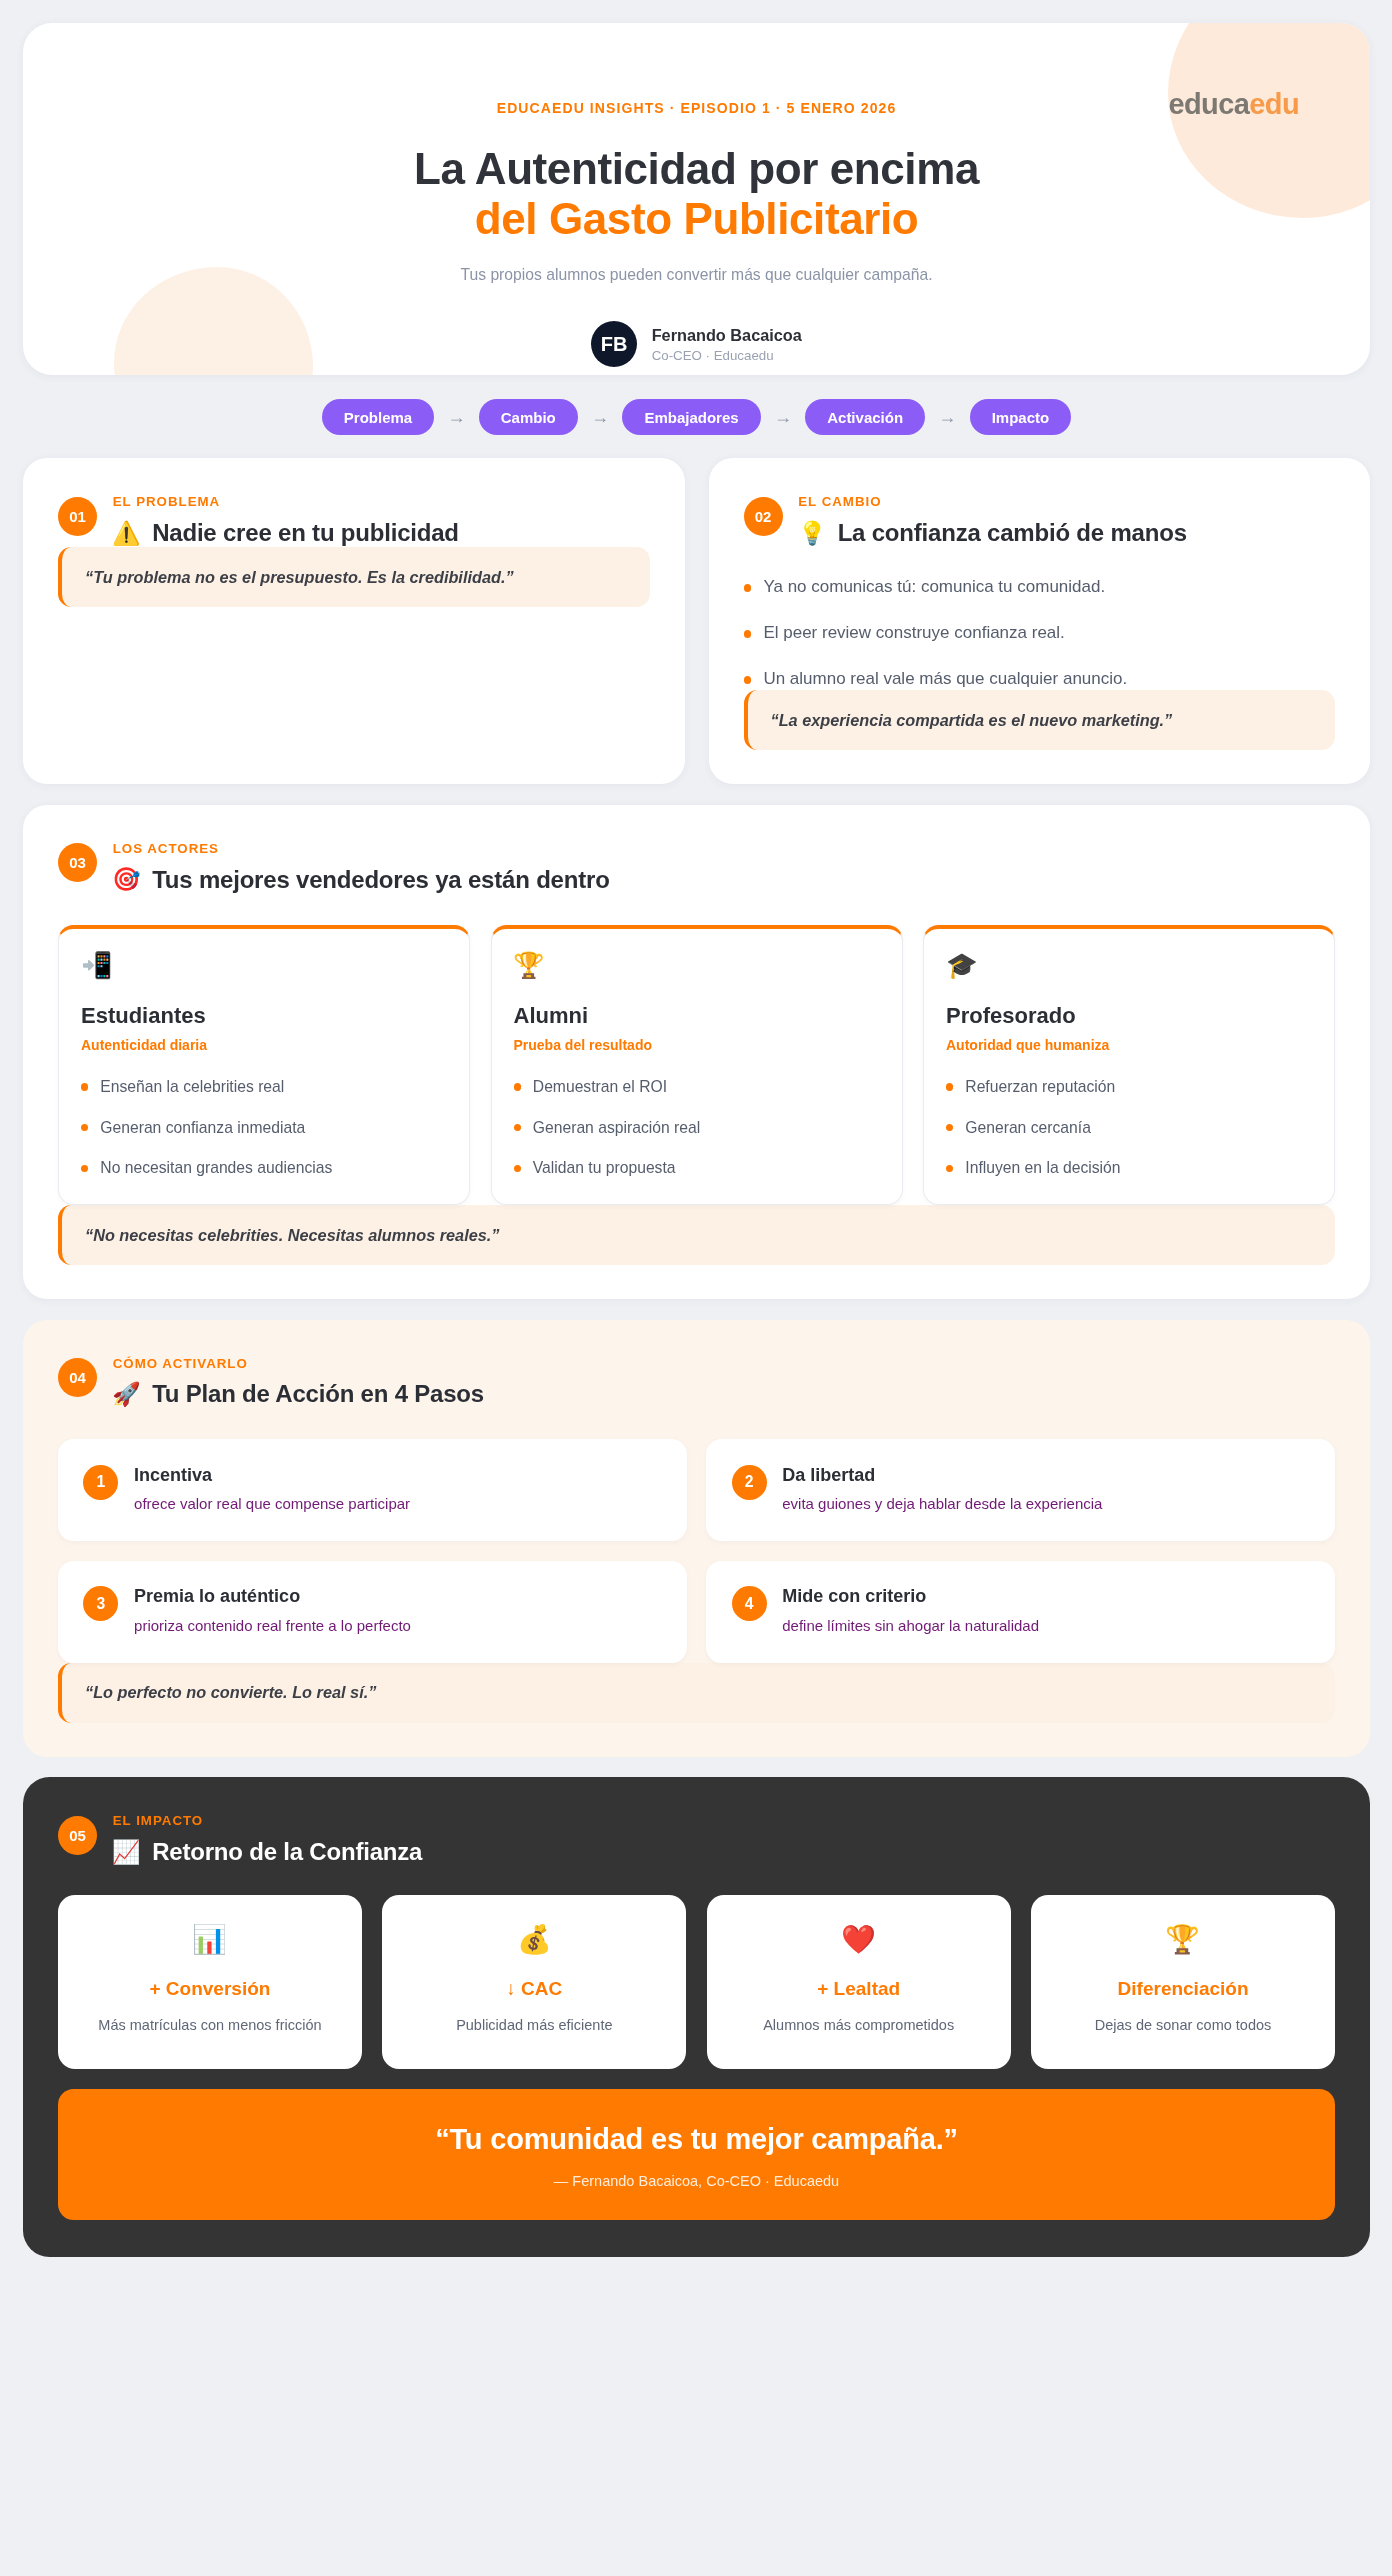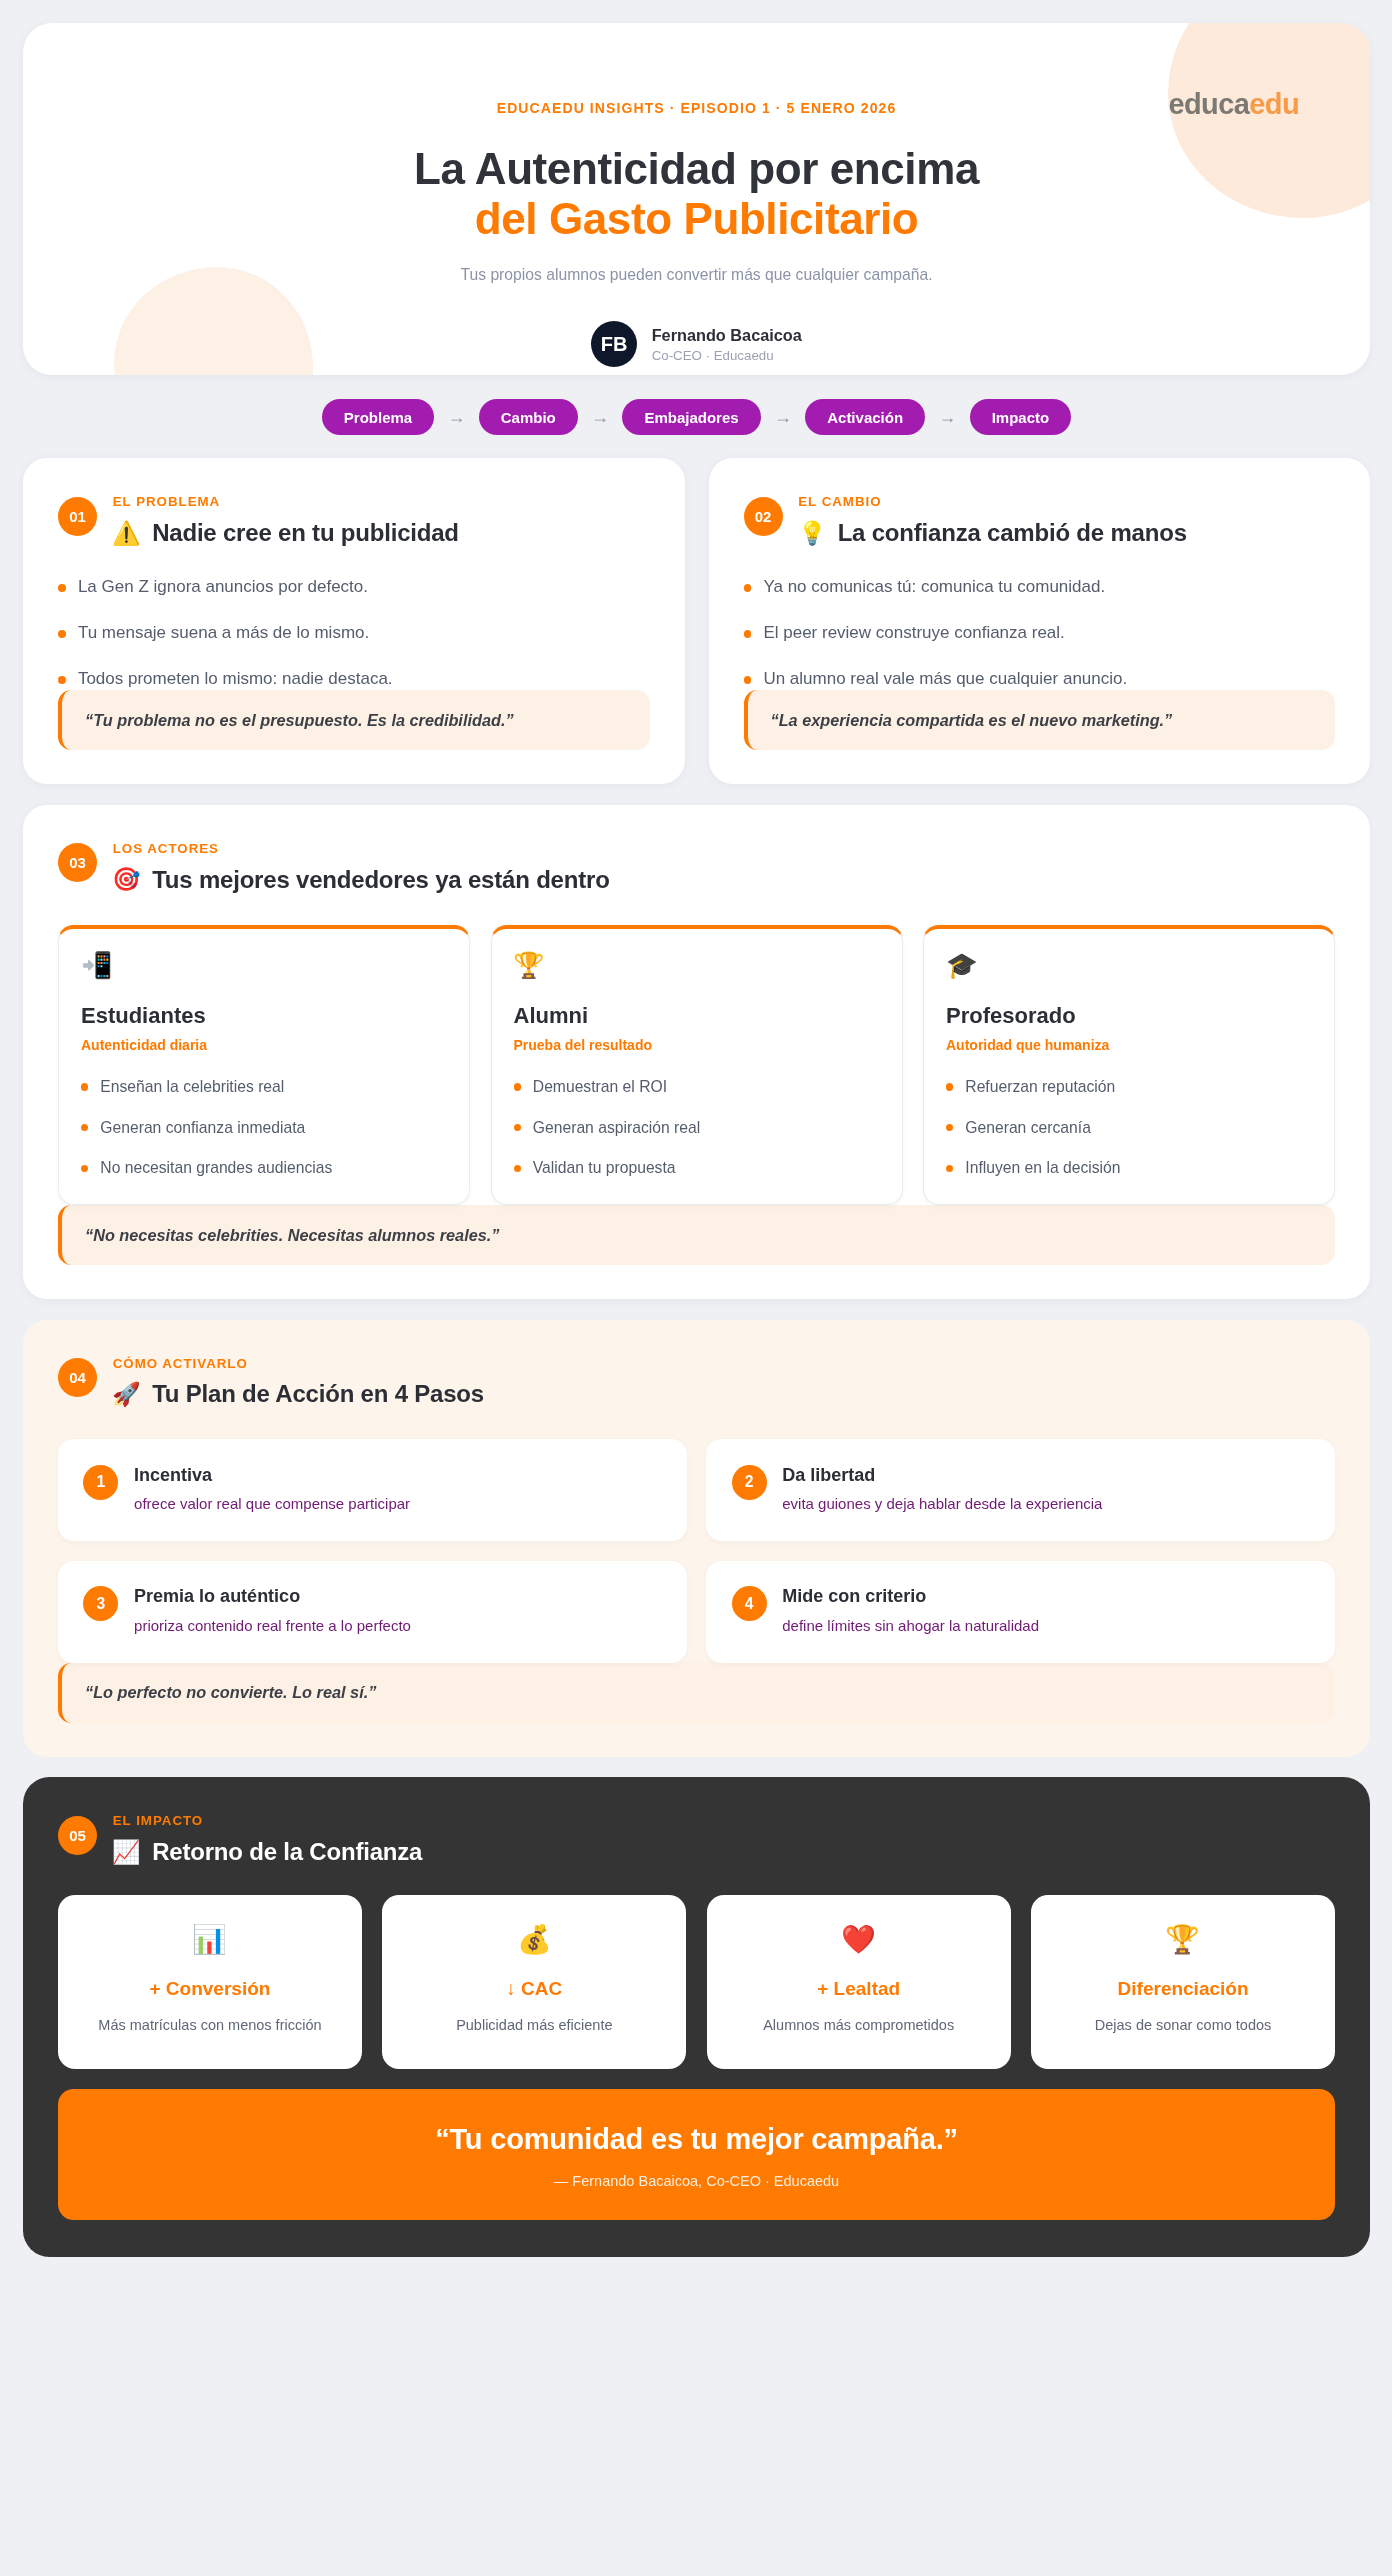--- a/index.html
+++ b/index.html
@@ -110,21 +110,21 @@
 
   
   .flow {
     display: flex;
     align-items: center;
     justify-content: center;
     gap: 13.3px;
     padding: 3.6px 0 2.4px;
   }
   .chip {
-    background: #a21caf;
+    background: #8b5cf6;
     color: #fff;
     border-radius: 604px;
     padding: 9.7px 22px;
     font-size: 15px;
     font-weight: 700;
     white-space: nowrap;
   }
   .chip-arrow { color: #8d95a4; font-size: 18px; line-height: 1; }
 
   
@@ -353,34 +353,20 @@
       <div class="sec-head">
         <div class="badge">01</div>
         <div>
           <div class="sec-label">EL PROBLEMA</div>
           <div class="sec-title">
             <span class="emo">⚠️</span>
             <span>Nadie cree en tu publicidad</span>
           </div>
         </div>
       </div>
-      <div class="bullets">
-        <div class="bullet">
-          <span class="dot"></span>
-          <span class="bullet-txt">La Gen Z ignora anuncios por defecto.</span>
-        </div>
-        <div class="bullet">
-          <span class="dot"></span>
-          <span class="bullet-txt">Tu mensaje suena a más de lo mismo.</span>
-        </div>
-        <div class="bullet">
-          <span class="dot"></span>
-          <span class="bullet-txt">Todos prometen lo mismo: nadie destaca.</span>
-        </div>
-      </div>
       <blockquote class="quote">“Tu problema no es el presupuesto. Es la credibilidad.”</blockquote>
     </section>
 
     <section class="card">
       <div class="sec-head">
         <div class="badge">02</div>
         <div>
           <div class="sec-label">EL CAMBIO</div>
           <div class="sec-title">
             <span class="emo">💡</span>

